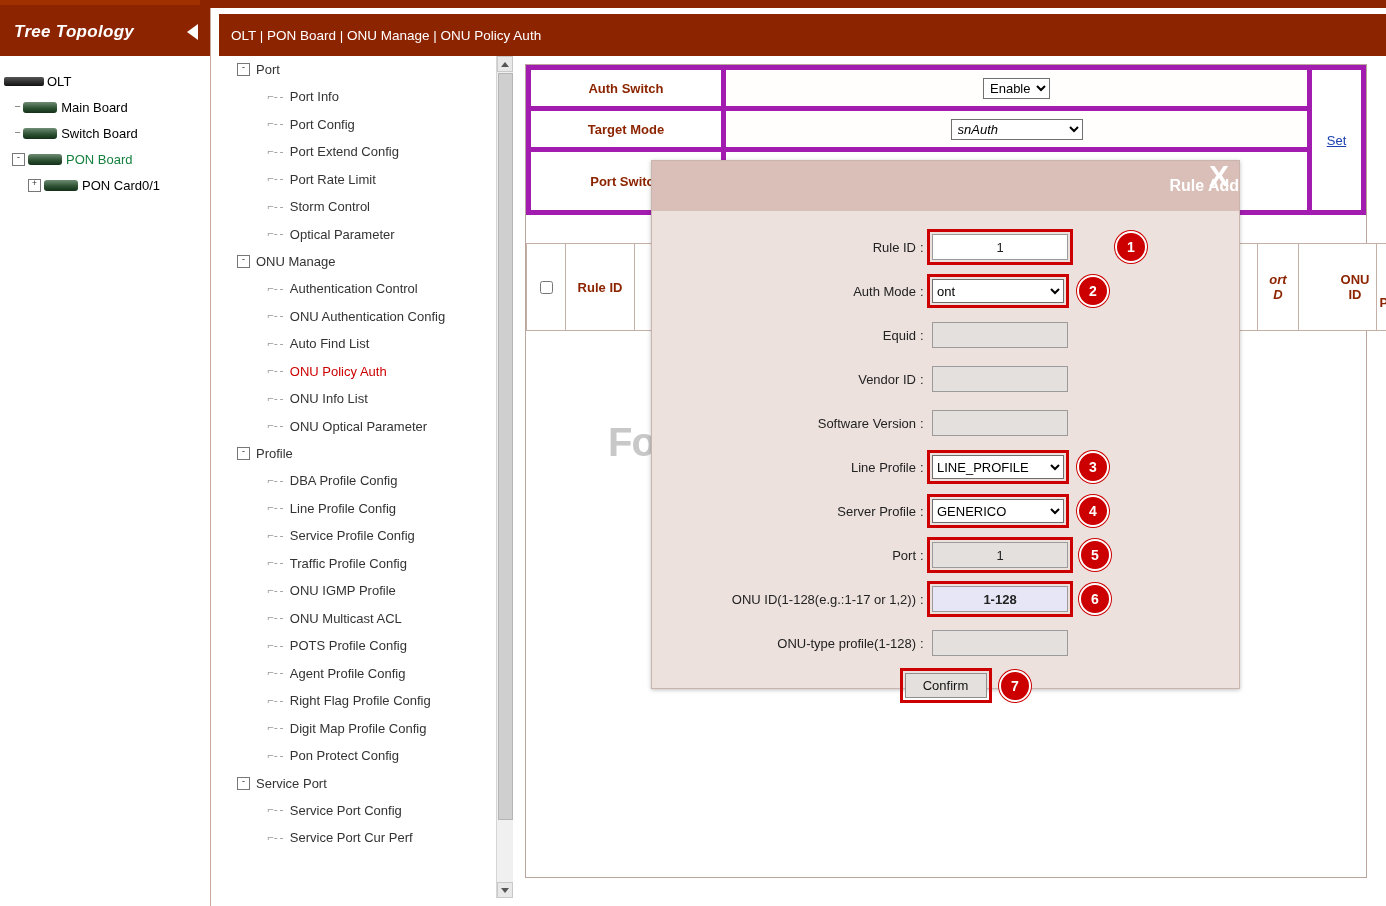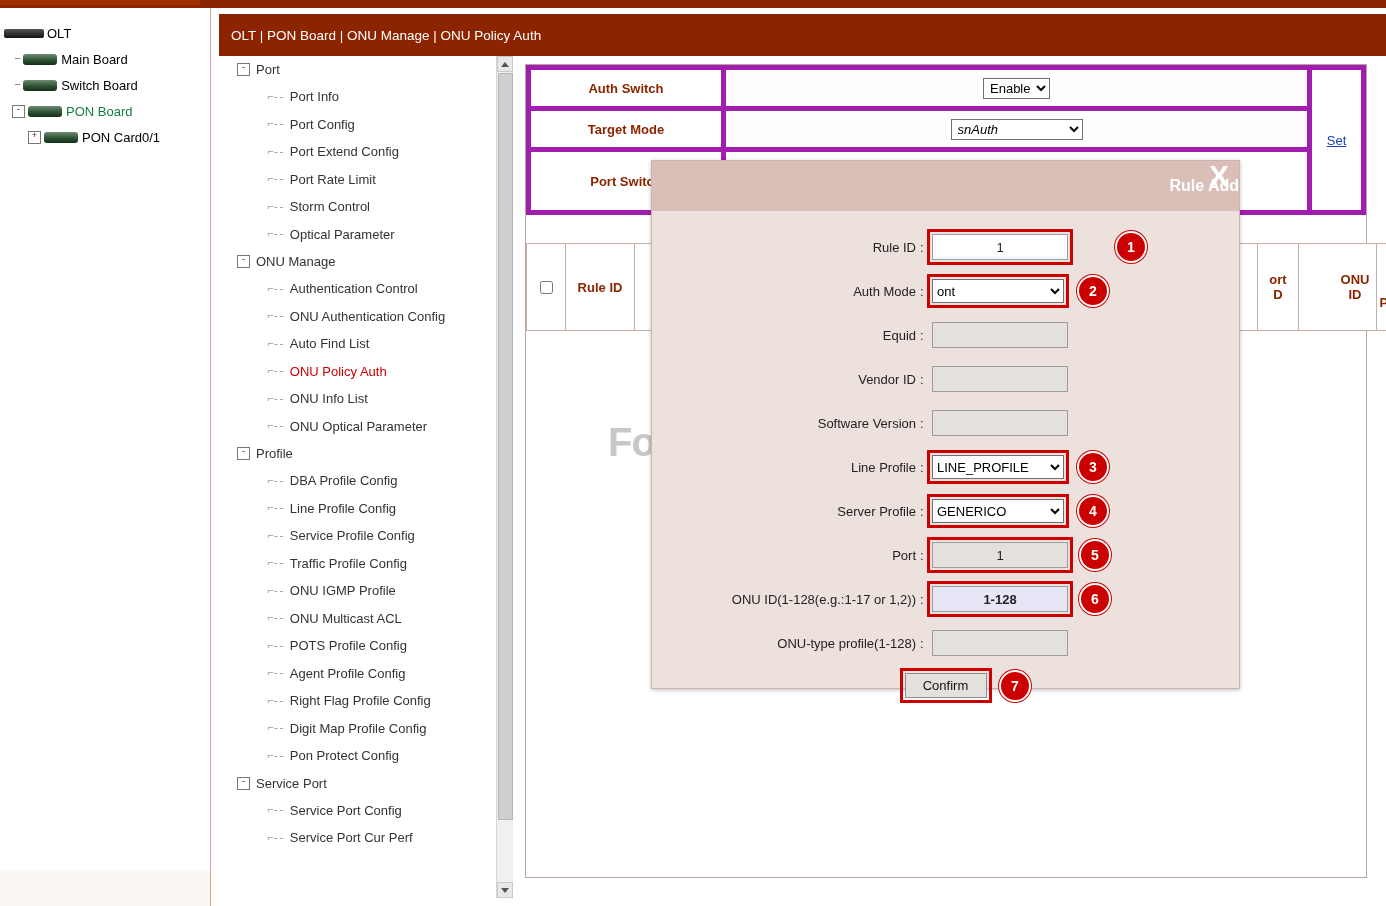--- a/index.html
+++ b/index.html
@@ -392,20 +392,24 @@
   }
 </style>
 </head>
 <body>
 
 <div class="topstrip">
   <div class="topstrip-inner"></div>
 </div>
 
 <div class="tree-panel">
+  <div class="tree-header">
+    <span class="tree-header-title">Tree Topology</span>
+    <span class="collapse-arrow"></span>
+  </div>
   <div class="tree-body">
 
     <div class="tnode" style="padding-left:4px;">
       <span class="olt-icon"></span>
       <span class="tlabel">OLT</span>
     </div>
 
     <div class="tnode" style="padding-left:14px;">
       <span class="tdash">–</span>
       <span class="board-icon"></span>
@@ -605,21 +609,21 @@
   <div style="height:26px;"></div>
 
   <table class="grid-table">
     <tbody>
         <tr>
       <th style="width:36px;">
         <input type="checkbox" class="chk" style="">
       </th>
       <th style="width:66px;">Rule ID</th>
       <th style="width:620px;">M</th>
-      <th style="width:38px;">
+      <th style="width:38px;font-style:italic;">
         <div>ort</div>
         <div>D</div>
       </th>
       <th style="width:40px;padding-left:36px;">
         <div>ONU</div>
         <div>ID</div>
       </th>
       <th style="width:42px;text-align:right;">
         <div>Ont-</div>
         <div>type</div>

